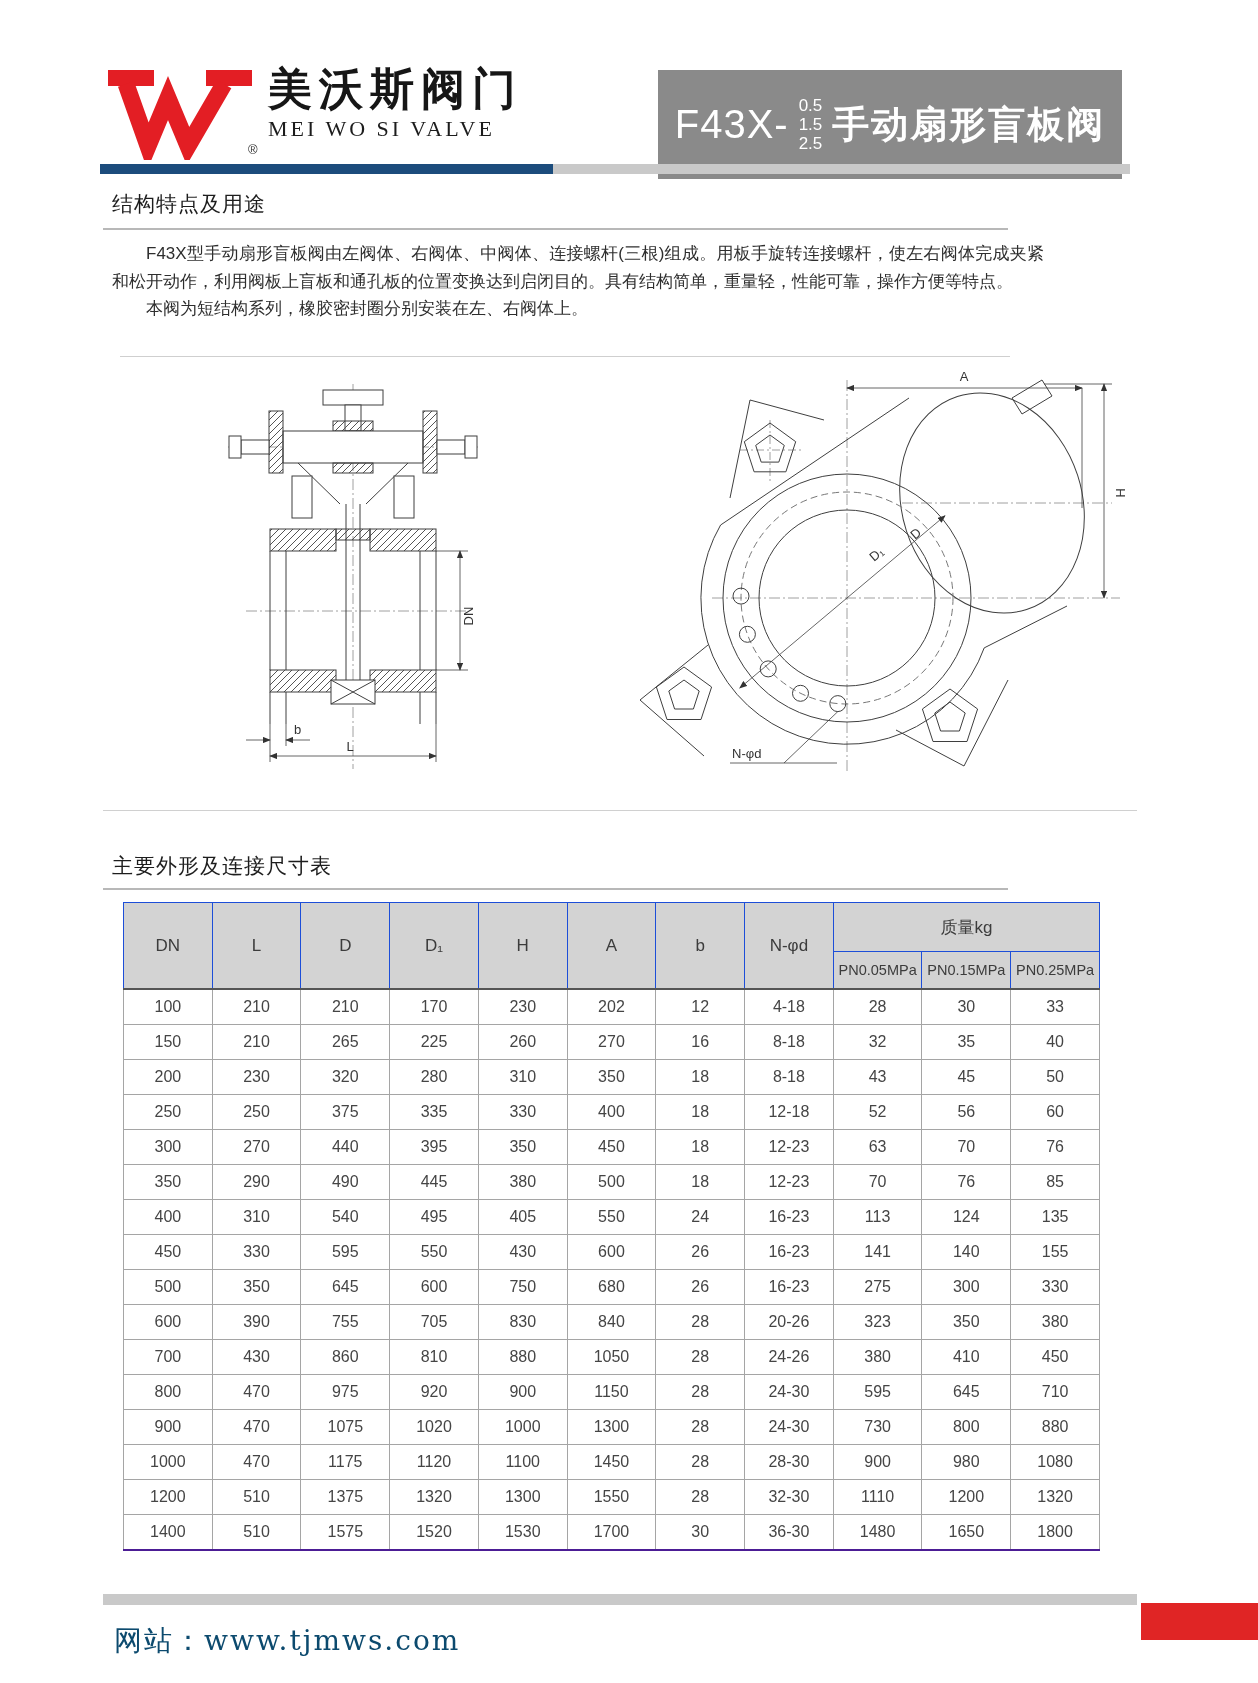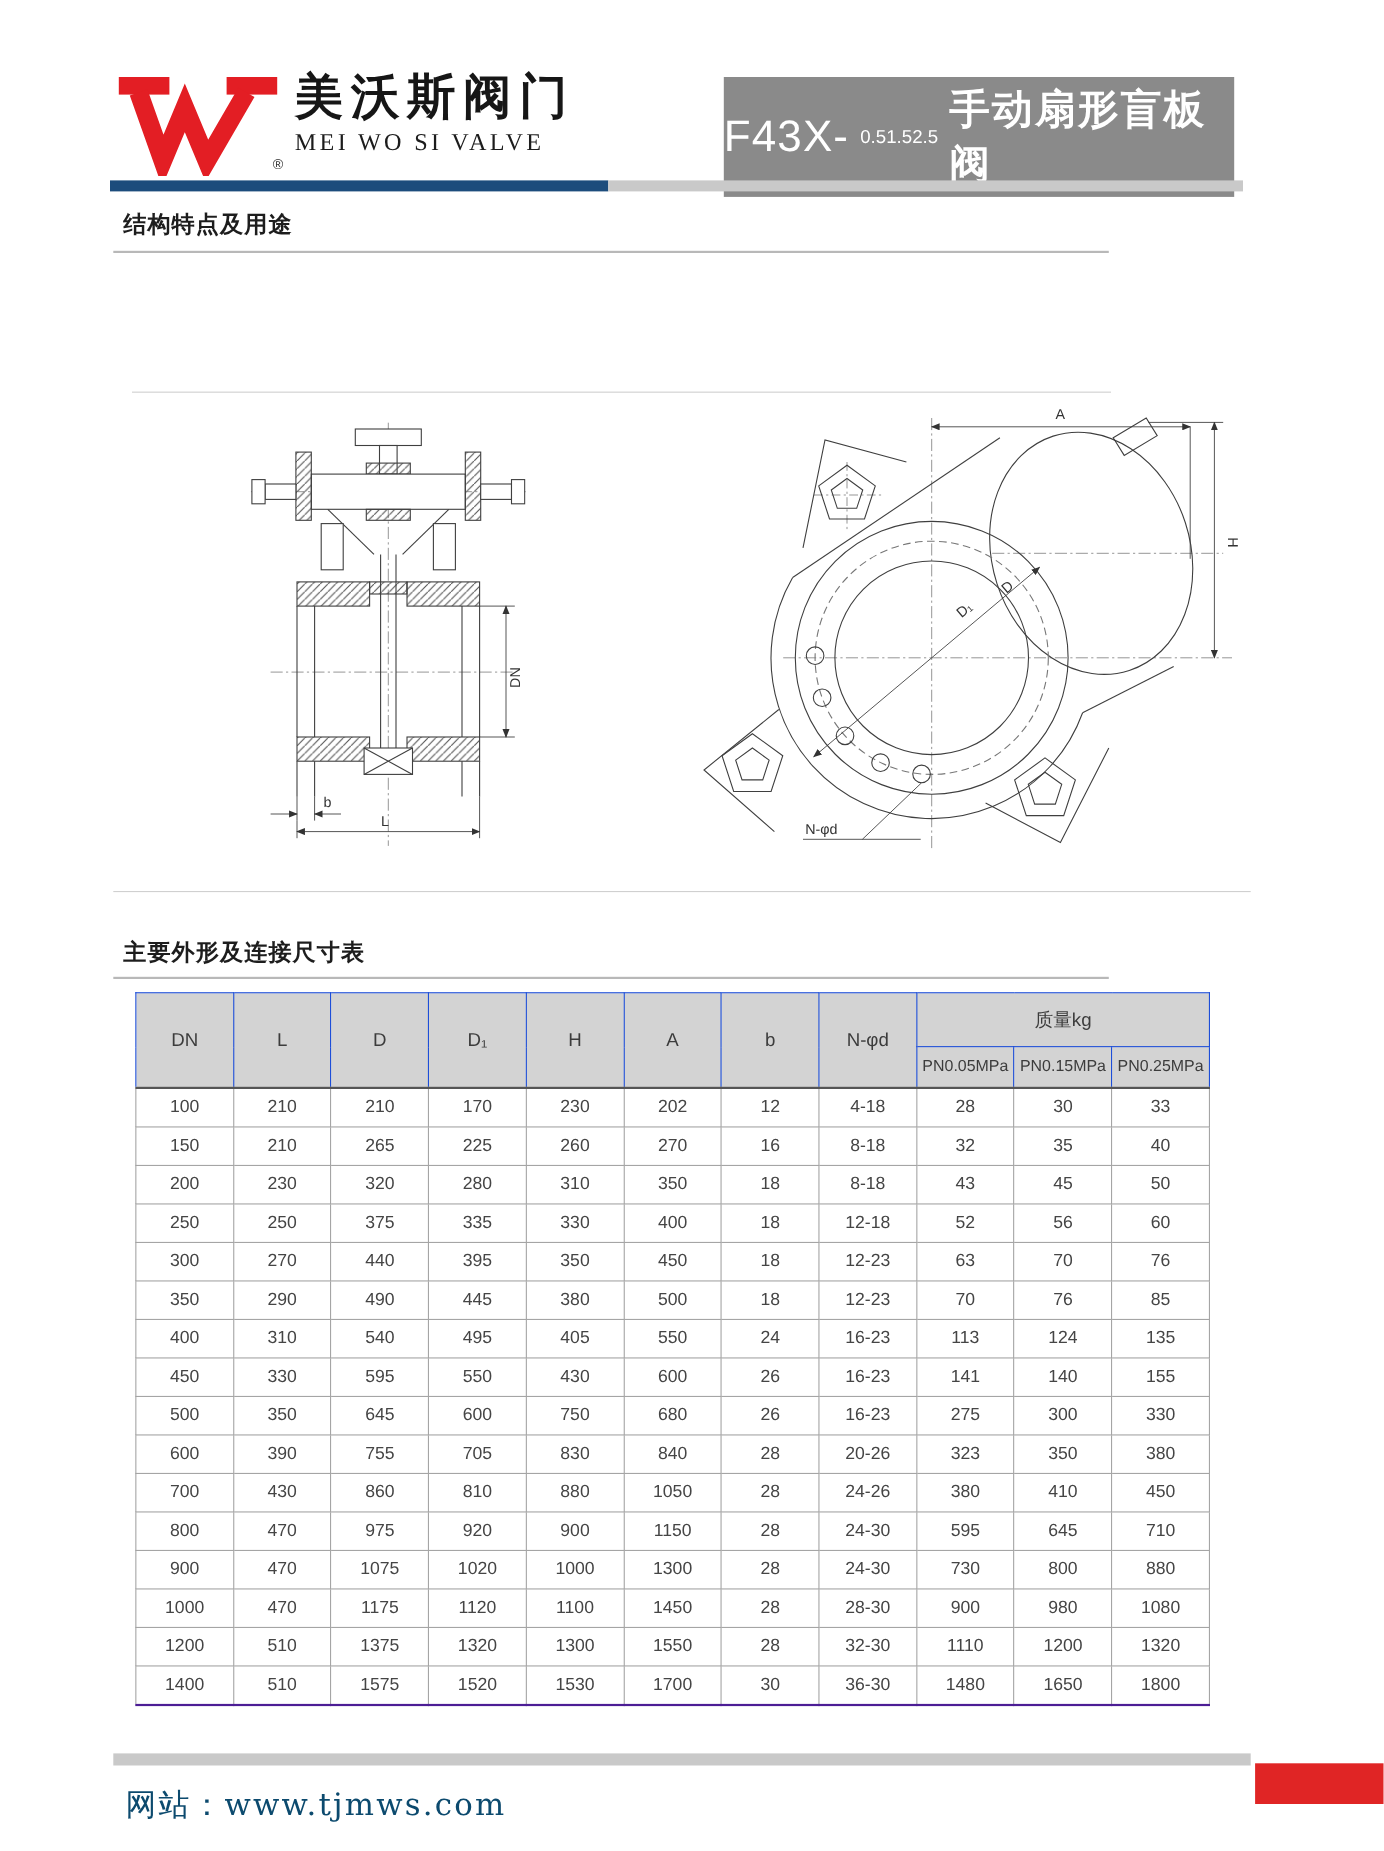--- a/index.html
+++ b/index.html
@@ -10,26 +10,26 @@
   
   .logo-mark{position:absolute;left:106px;top:62px;width:158px;height:98px;}
   .brand{position:absolute;left:268px;top:64px;width:300px;}
   .brand-cn{font-family:"DejaVu Serif",serif;font-weight:bold;font-size:44px;line-height:50px;letter-spacing:7px;color:#161616;}
   .brand-en{font-family:"Liberation Serif",serif;font-size:22px;letter-spacing:3px;color:#1c1c1c;margin-top:2px;}
   .title-bar{
     position:absolute;left:658px;top:70px;width:464px;height:109px;background:#8a8a8a;
     display:flex;align-items:center;justify-content:center;gap:10px;color:#fff;
   }
   .model-code{font-size:40px;letter-spacing:1px;}
-  .pressure-stack{display:flex;font-size:17px;line-height:19px;text-align:center;}
+  .pressure-stack{display:flex;flex-direction:column;font-size:17px;line-height:19px;text-align:center;}
   .valve-name{font-size:37px;font-weight:bold;letter-spacing:2px;}
   .header-rule-blue{position:absolute;left:100px;top:164px;width:453px;height:10px;background:#1c4c7c;}
   .header-rule-gray{position:absolute;left:553px;top:164px;width:577px;height:10px;background:#c9c9c9;}
   
-  .sec-heading{position:absolute;font-size:21px;font-weight:bold;color:#1d1d1d;letter-spacing:1px;margin:0;}
+  .sec-heading{position:absolute;font-size:21px;font-weight:normal;color:#1d1d1d;letter-spacing:1px;margin:0;}
   #heading-features{left:112px;top:190px;}
   .rule{position:absolute;background:#b8b8b8;height:2px;}
   #rule-features{left:103px;top:228px;width:905px;}
   .intro-text{position:absolute;left:112px;top:240px;width:932px;font-size:17px;line-height:1.62;color:#2e2e2e;text-align:justify;}
   .intro-text p{margin:0;text-indent:2em;}
   #rule-drawings-top{left:120px;top:356px;width:890px;height:1px;background:#cfcfcf;}
   
   .drawing{position:absolute;}
   #drawing-section{left:228px;top:384px;width:250px;height:385px;}
   #drawing-front{left:612px;top:358px;width:530px;height:420px;}
@@ -77,20 +77,24 @@
       <span>1.5</span>
       <span>2.5</span>
     </span>
     <span class="valve-name">手动扇形盲板阀</span>
   </div>
   <div class="header-rule-blue"></div>
   <div class="header-rule-gray"></div>
 
   <h2 class="sec-heading" id="heading-features">结构特点及用途</h2>
   <div class="rule" id="rule-features"></div>
+  <div class="intro-text">
+    <p>F43X型手动扇形盲板阀由左阀体、右阀体、中阀体、连接螺杆(三根)组成。用板手旋转连接螺杆，使左右阀体完成夹紧和松开动作，利用阀板上盲板和通孔板的位置变换达到启闭目的。具有结构简单，重量轻，性能可靠，操作方便等特点。</p>
+    <p>本阀为短结构系列，橡胶密封圈分别安装在左、右阀体上。</p>
+  </div>
   <div class="rule" id="rule-drawings-top"></div>
 
   <svg class="drawing" id="drawing-section" viewBox="0 0 250 385">
     <defs>
       <pattern id="h1" patternUnits="userSpaceOnUse" width="7" height="7">
         <path d="M0,7 L7,0" stroke="#555" stroke-width="1"></path>
       </pattern>
       <marker id="arrL" viewBox="0 0 10 8" refX="9" refY="4" markerWidth="10" markerHeight="8" orient="auto-start-reverse">
         <path d="M0,0 L10,4 L0,8 z" fill="#333"></path>
       </marker>

